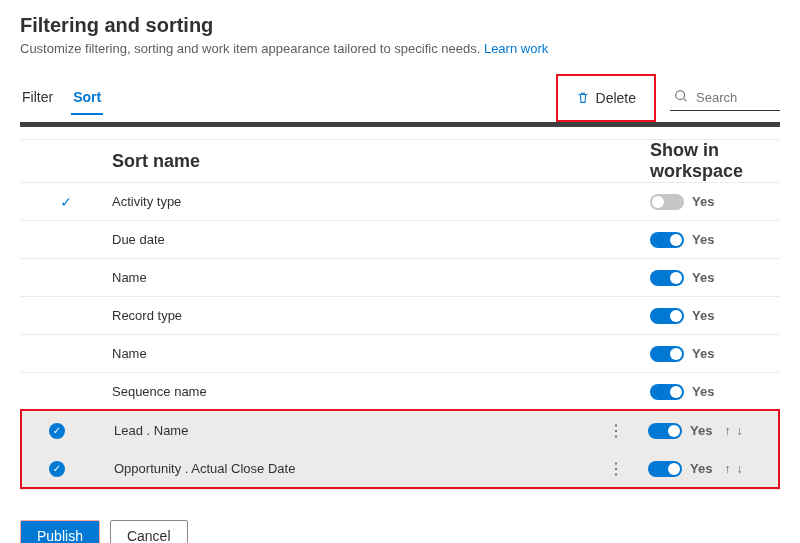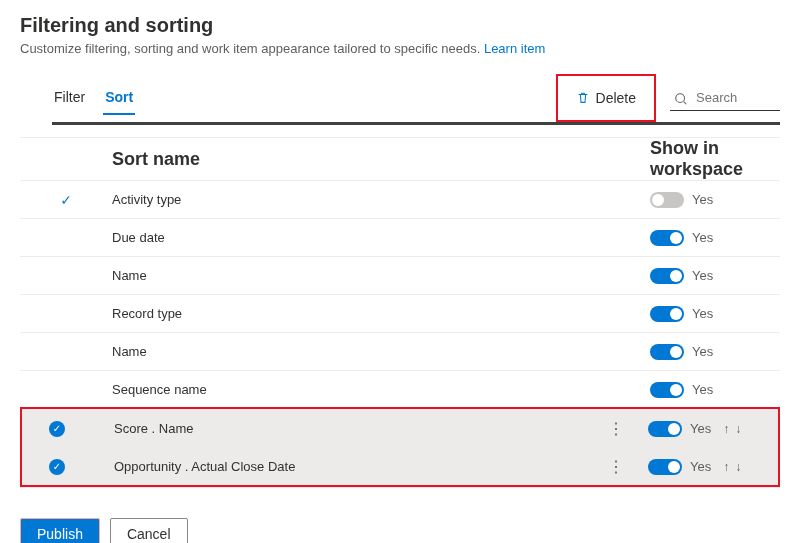--- a/index.html
+++ b/index.html
@@ -12,54 +12,53 @@
     width: 800px;
   }
   .page { padding: 14px 20px 18px 20px; }
   .title { font-size: 20px; font-weight: 600; margin-bottom: 4px; }
   .subtitle { font-size: 13px; color: #605e5c; margin-bottom: 18px; }
   .link { color: #0078d4; cursor: pointer; }
   
   .tabbar {
     display: flex;
     align-items: center;
-    border-bottom: 3px solid #404040;
+    border-bottom: 5px solid #404040;
     padding: 0 0 0 0;
-    margin-left: 32px;
   }
   .tabs { display: flex; gap: 16px; }
   .tab { padding: 8px 2px; font-size: 14px; cursor: pointer; border-bottom: 2px solid transparent; }
   .tab.selected { font-weight: 600; border-bottom-color: #0078d4; color: #0078d4; }
   .tabbar-spacer { flex: 1; }
   .toolbar { display: flex; align-items: center; gap: 4px; }
   .tb-btn {
     display: flex; align-items: center; gap: 6px;
     padding: 6px 10px; cursor: pointer; font-size: 14px; color: #323130;
   }
   .tb-btn svg { width: 14px; height: 14px; }
-  .search-wrap { display: flex; align-items: flex-end; gap: 6px; padding: 4px 4px; border-bottom: 1px solid #323130; min-width: 110px; }
+  .search-wrap { display: flex; align-items: flex-start; gap: 6px; padding: 4px 4px; border-bottom: 1px solid #323130; min-width: 110px; }
   .search-wrap input { border: none; outline: none; font-size: 13px; width: 78px; }
   
   .highlight-red { border: 2px solid #e81123; }
   .highlight-red.delete-box { padding: 8px; margin-right:10px; }
   
   .table { margin-top: 12px; border-bottom: 1px solid #edebe9; }
   .thead, .row {
     display: grid;
     grid-template-columns: 70px 1fr 40px 130px;
     align-items: center;
     border-top: 1px solid #edebe9;
     min-height: 38px;
     padding: 0 0;
   }
   .thead .cell { font-weight: 700; font-size: 18px; }
   .cell { font-size: 13px; color: #323130; }
   .cell.name { padding-left: 22px; }
   .cell.chk { display:flex; justify-content:center; }
-  .cell.show { display:flex; align-items:center; gap:8px; }
+  .cell.show { display:flex; align-items:center; gap:8px;font-weight:bold; }
   .arrows { display:flex; gap:6px; margin-left:4px; color:#605e5c; }
   .arrows span { font-size:12px; cursor:pointer; }
   
   .row.selected { background: #edebe9; }
   .check-icon { color:#0078d4; font-size:14px; padding-left: 22px; }
   .kebab { color:#605e5c; cursor:pointer; font-size:16px; line-height:1; }
   
   .radio-check {
     width:16px; height:16px; border-radius:50%; background:#0078d4;
     display:flex; align-items:center; justify-content:center; color:#fff; font-size:10px;
@@ -84,21 +83,21 @@
   .btn.primary { background:#0078d4; color:#fff; border:1px solid #fca5a5; }
   .btn.secondary { background:#fff; color:#323130; border:1px solid #8a8886; }
 </style>
 </head>
 <body>
 
 <div class="page">
 
   <div class="title">Filtering and sorting</div>
   <div class="subtitle">
-    <span>Customize filtering, sorting and work item appearance tailored to specific needs. </span><span class="link">Learn item</span>
+    <span>Customize filtering, sorting and work item appearance tailored to specific needs. </span><span class="link">Learn work</span>
   </div>
 
   <div class="tabbar">
     <div class="tabs">
       <div class="tab">Filter</div>
       <div class="tab selected">Sort</div>
     </div>
     <div class="tabbar-spacer"></div>
     <div class="toolbar">
       <div class="highlight-red delete-box">
@@ -187,21 +186,21 @@
         <div class="toggle"></div>
         <span class="toggle-label">Yes</span>
       </div>
     </div>
 
     <div class="selected-group">
       <div class="row selected">
         <div class="cell chk">
             <div class="radio-check">✓</div>
           </div>
-        <div class="cell name">Score . Name</div>
+        <div class="cell name">Lead . Name</div>
         <div class="cell"><span class="kebab">⋮</span></div>
         <div class="cell show">
           <div class="toggle"></div>
           <span class="toggle-label">Yes</span>
           <div class="arrows">
             <span>↑</span>
             <span>↓</span>
           </div>
         </div>
       </div>

